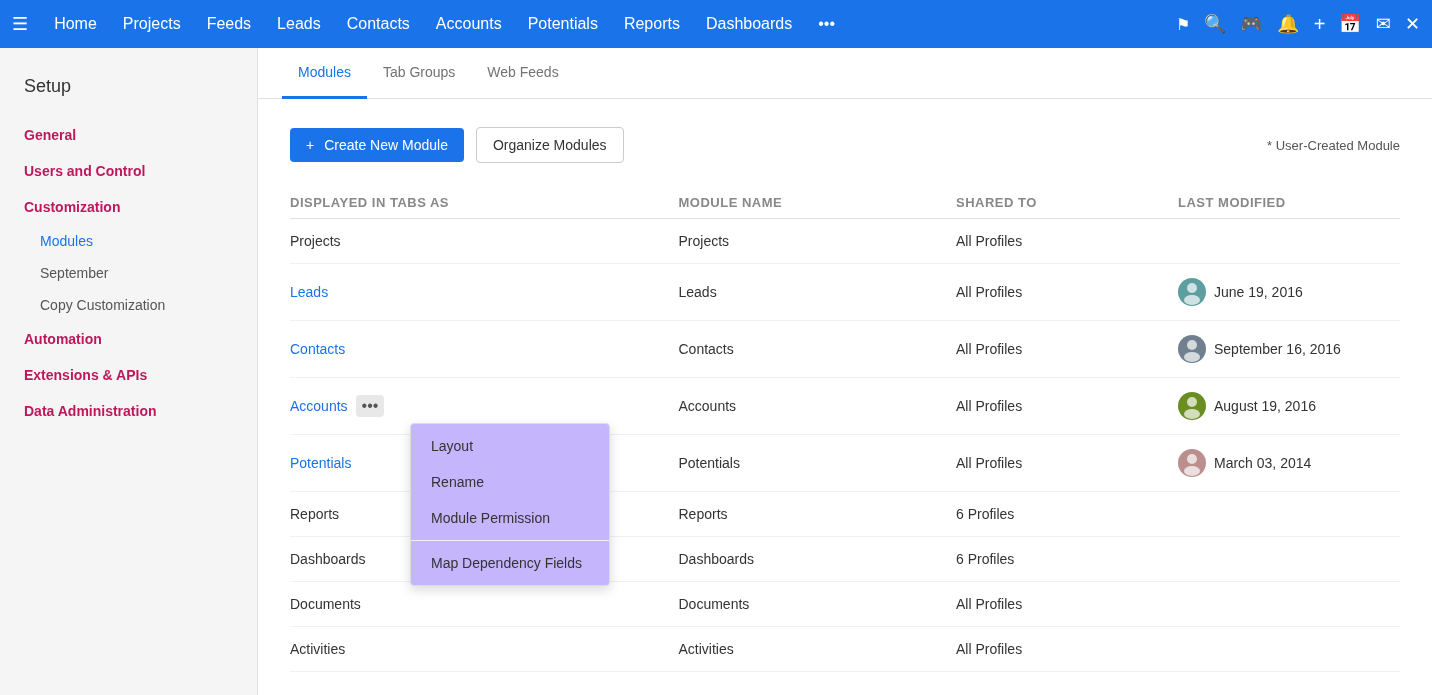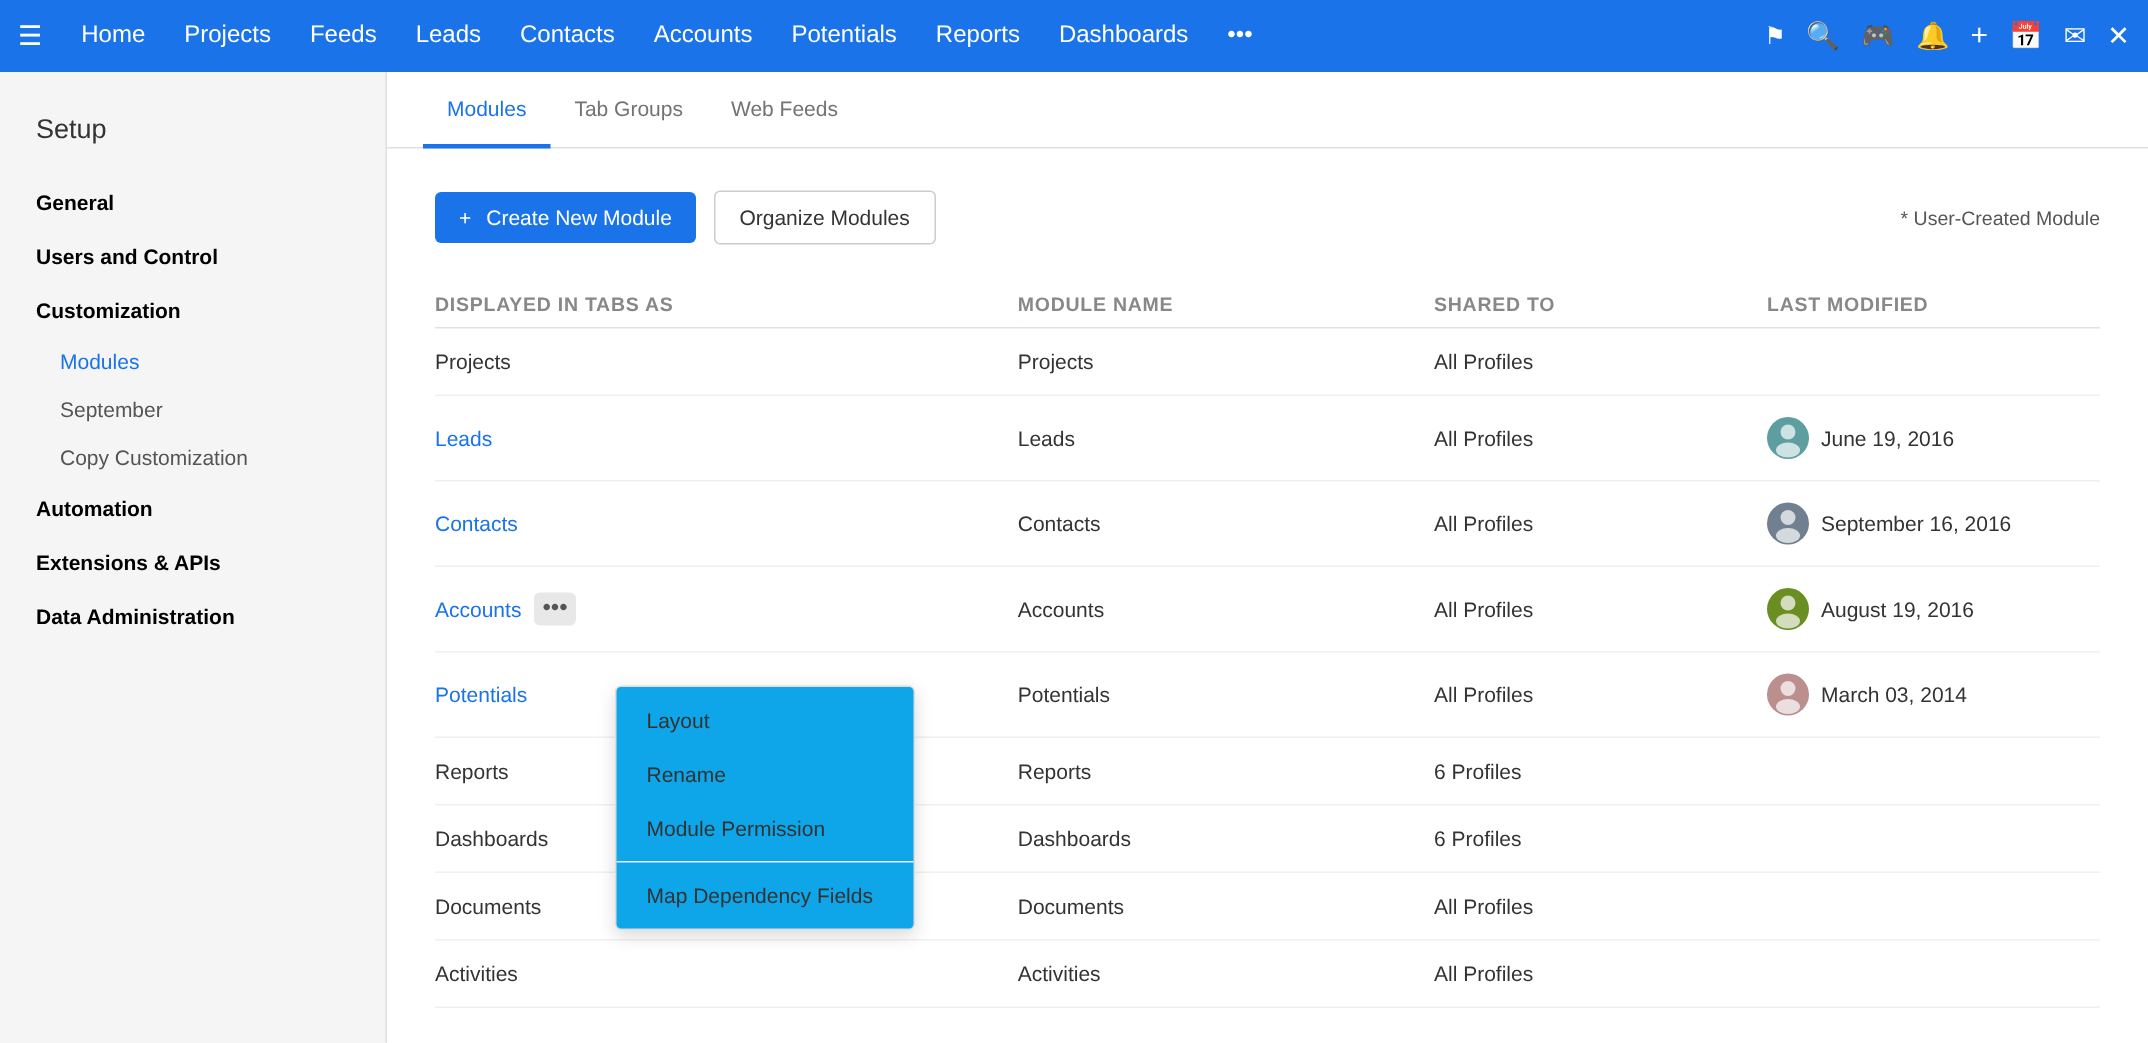--- a/index.html
+++ b/index.html
@@ -36,21 +36,21 @@
       overflow-y: auto;
       padding: 28px 0;
       border-right: 1px solid #e0e0e0;
     }
     .sidebar-title {
       font-size: 18px; font-weight: 500; color: #333;
       padding: 0 24px 20px;
     }
     .sidebar-section {
       padding: 10px 24px;
-      font-size: 14px; font-weight: 600; color: #000000;
+      font-size: 14px; font-weight: 600; color: #be185d;
       cursor: pointer;
     }
     .sidebar-item {
       padding: 8px 24px 8px 40px;
       font-size: 14px; color: #555; cursor: pointer;
     }
     .sidebar-item.active { color: #1a73e8; font-weight: 500; }
 
     
     .main {
@@ -136,28 +136,27 @@
     .dots-btn {
       background: #e8e8e8; border: none; border-radius: 4px;
       padding: 2px 6px; cursor: pointer; font-size: 16px; color: #555;
       display: flex; align-items: center;
     }
 
     
     .context-menu {
       position: absolute;
       top: 28px; left: 120px;
-      background: #0ea5e9;
+      background: #c4b5fd;
       border: 1px solid #ddd;
       border-radius: 4px;
       box-shadow: 0 4px 12px rgba(0,0,0,0.15);
       z-index: 200;
       min-width: 200px;
       padding: 4px 0;
-      margin-top: 34px;
     }
     .context-menu-item {
       padding: 10px 20px;
       font-size: 14px; color: #333;
       cursor: pointer;
     }
     .context-menu-divider { border-top: 1px solid #eee; margin: 4px 0; }
   </style>
 </head>
 <body>

